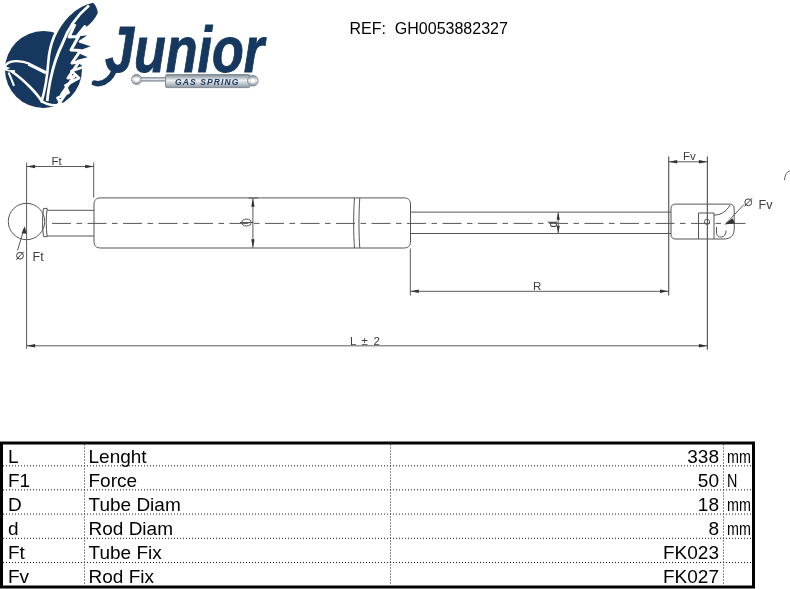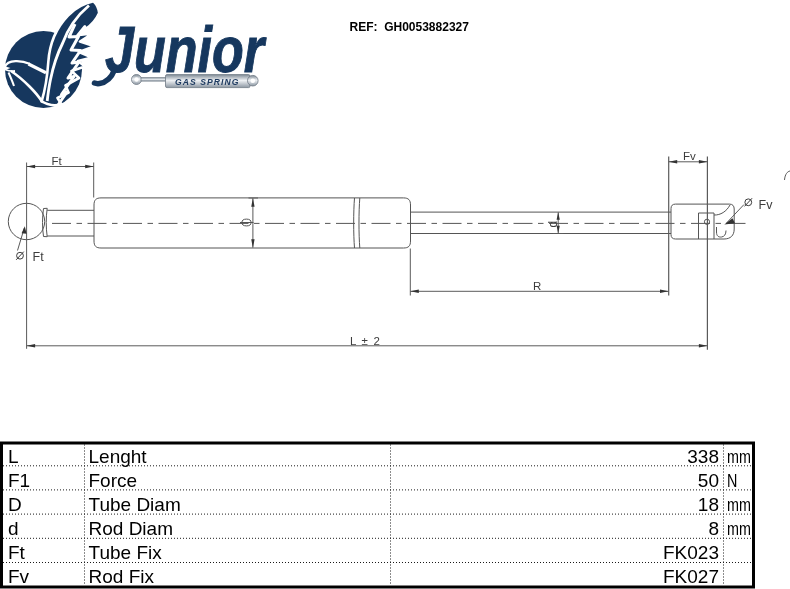--- a/index.html
+++ b/index.html
@@ -1,17 +1,17 @@
 <!DOCTYPE html>
 <html><head>
 <meta charset="utf-8">
 <style>
 html,body{margin:0;padding:0;background:#fff;width:790px;height:589px;overflow:hidden;}
 body{font-family:"Liberation Sans",sans-serif;position:relative;will-change:transform;}
-#ref{position:absolute;left:349.5px;top:20.3px;font-size:12px;font-weight:bold;color:#000;letter-spacing:0px;white-space:pre;}
+#ref{position:absolute;left:349.5px;top:20.3px;font-size:16px;font-weight:normal;color:#000;letter-spacing:0px;white-space:pre;}
 </style>
 </head>
 <body>
 <svg id="draw" width="790" height="589" viewBox="0 0 790 589" style="position:absolute;left:0;top:0" xmlns="http://www.w3.org/2000/svg">
   <g stroke="#555" stroke-width="1" fill="none">
 
     <circle cx="26.5" cy="221.5" r="18.2"></circle>
 
     <path d="M 43.5,208.5 C 42.2,217 42.2,228 43.5,236.5"></path>
     <path d="M 47.2,208.3 C 45.9,217 45.9,228 47.2,236.7"></path>

